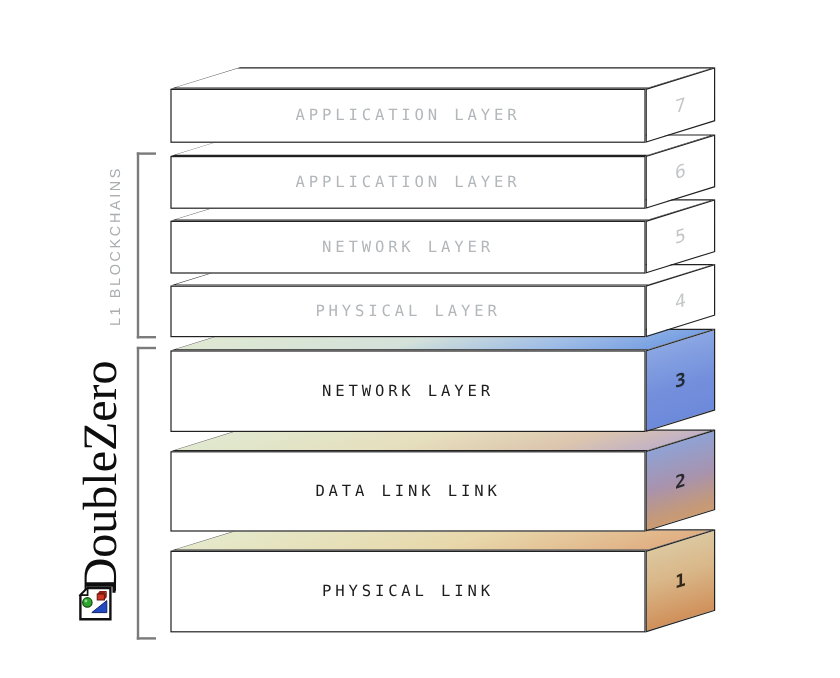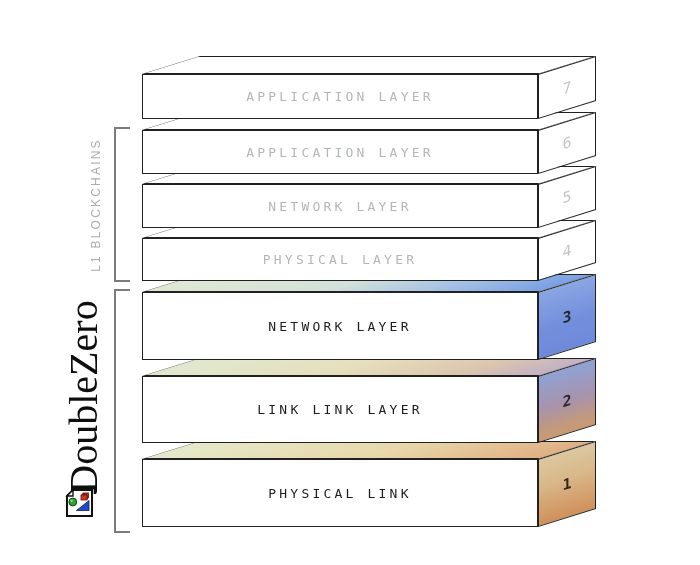--- a/index.html
+++ b/index.html
@@ -175,21 +175,21 @@
       <span class="layer-label">NETWORK LAYER</span>
     </div>
   </div>
 
   <div class="layer emphasis" style="top: 376px; height: 67px; z-index: 20; --top-bg: linear-gradient(to right, #e0e8cf, #e6dfbd 45%, #dcc6ae 78%, #c2b1c5); --side-bg: linear-gradient(to bottom, #8fa2d4, #a893ae 50%, #c2997e 85%, #cb9a70); --label-color: #1d1d1d; --number-color: #2a2a30;">
     <div class="face face-top"></div>
     <div class="face face-side">
       <span class="layer-number">2</span>
     </div>
     <div class="face face-front">
-      <span class="layer-label">LINK LINK LAYER</span>
+      <span class="layer-label">DATA LINK LINK</span>
     </div>
   </div>
 
   <div class="layer emphasis" style="top: 459px; height: 68px; z-index: 10; --top-bg: linear-gradient(to right, #e5e9ca, #e8d8ab 55%, #e0af83); --side-bg: linear-gradient(to bottom, #dcc79f, #d9b88a 40%, #d0905a); --label-color: #1d1d1d; --number-color: #33261a;">
     <div class="face face-top"></div>
     <div class="face face-side">
       <span class="layer-number">1</span>
     </div>
     <div class="face face-front">
       <span class="layer-label">PHYSICAL LINK</span>

